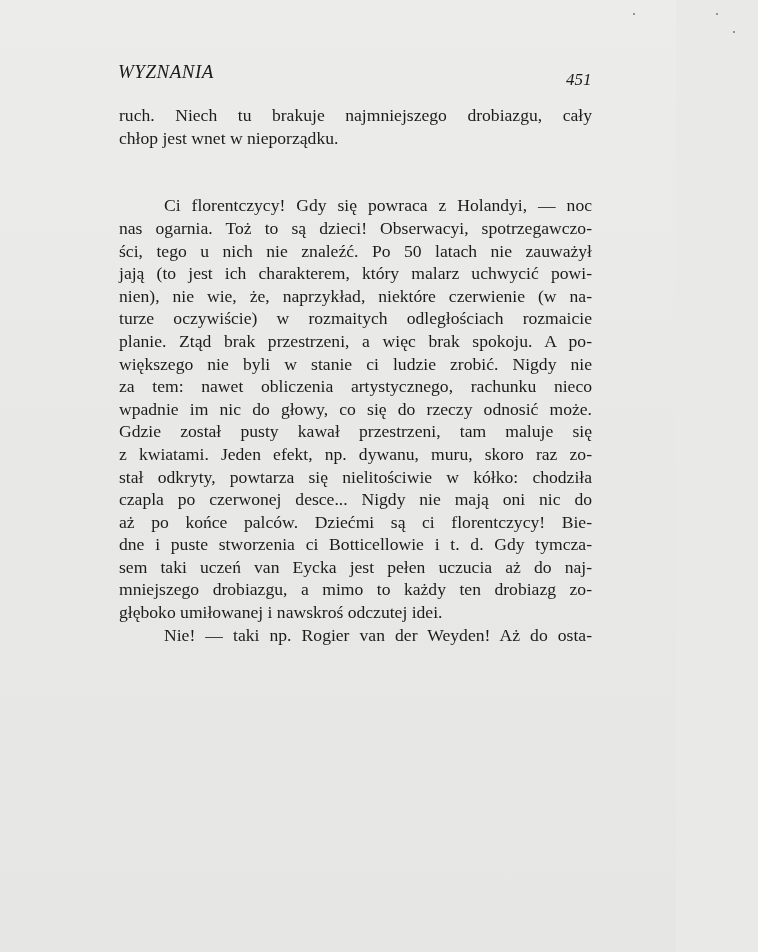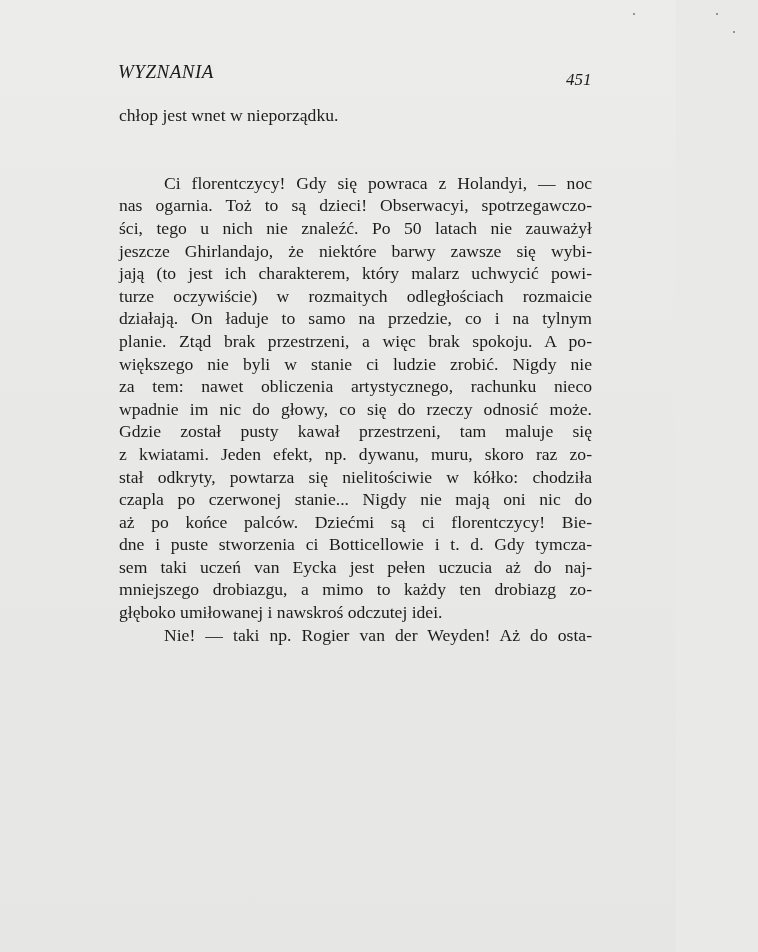--- a/index.html
+++ b/index.html
@@ -42,40 +42,40 @@
 <div class="page">
   <span class="speck" style="left:633px;top:13px;"></span>
   <span class="speck" style="left:716px;top:13px;"></span>
   <span class="speck" style="left:733px;top:31px;"></span>
 
   <div class="running-head">WYZNANIA</div>
   <div class="page-number">451</div>
 
   <div class="body-text" id="body-text">
       <div>
+        <span class="line">ruch.  Niech tu brakuje najmniejszego drobiazgu, cały</span>
         <span class="line last">chłop jest wnet w nieporządku.</span>
       </div>
       <span class="gap"></span>
       <span class="gap"></span>
       <div>
         <span class="line indent">Ci florentczycy!  Gdy się powraca z Holandyi, — noc</span>
         <span class="line">nas ogarnia. Toż to są dzieci! Obserwacyi, spotrzegawczo-</span>
         <span class="line">ści, tego u nich nie znaleźć.  Po 50 latach nie zauważył</span>
-        <span class="line">jeszcze Ghirlandajo, że niektóre barwy zawsze się wybi-</span>
         <span class="line">jają (to jest ich charakterem, który malarz uchwycić powi-</span>
+        <span class="line">nien), nie wie, że, naprzykład, niektóre czerwienie (w na-</span>
         <span class="line">turze oczywiście) w rozmaitych odległościach rozmaicie</span>
-        <span class="line">działają.  On ładuje to samo na przedzie, co i na tylnym</span>
         <span class="line">planie.  Ztąd brak przestrzeni, a więc brak spokoju. A po-</span>
         <span class="line">większego nie byli  w stanie ci ludzie zrobić.  Nigdy nie</span>
         <span class="line">za tem:  nawet obliczenia artystycznego, rachunku nieco</span>
         <span class="line">wpadnie im nic do głowy, co się do rzeczy odnosić może.</span>
         <span class="line">Gdzie został pusty kawał przestrzeni, tam maluje się</span>
         <span class="line">z kwiatami.  Jeden efekt, np. dywanu, muru, skoro raz zo-</span>
         <span class="line">stał odkryty, powtarza się nielitościwie w kółko: chodziła</span>
-        <span class="line">czapla po czerwonej stanie...  Nigdy nie mają oni nic do</span>
+        <span class="line">czapla po czerwonej desce...  Nigdy nie mają oni nic do</span>
         <span class="line">aż po końce palców.  Dziećmi są ci florentczycy!  Bie-</span>
         <span class="line">dne i puste stworzenia ci Botticellowie i t. d.  Gdy tymcza-</span>
         <span class="line">sem taki uczeń van Eycka jest pełen uczucia  aż  do naj-</span>
         <span class="line">mniejszego drobiazgu, a mimo to każdy  ten drobiazg zo-</span>
         <span class="line last">głęboko umiłowanej i nawskroś odczutej idei.</span>
       </div>
       <div>
         <span class="line indent">Nie! — taki np. Rogier van der Weyden!  Aż do osta-</span>
       </div>
     </div>

